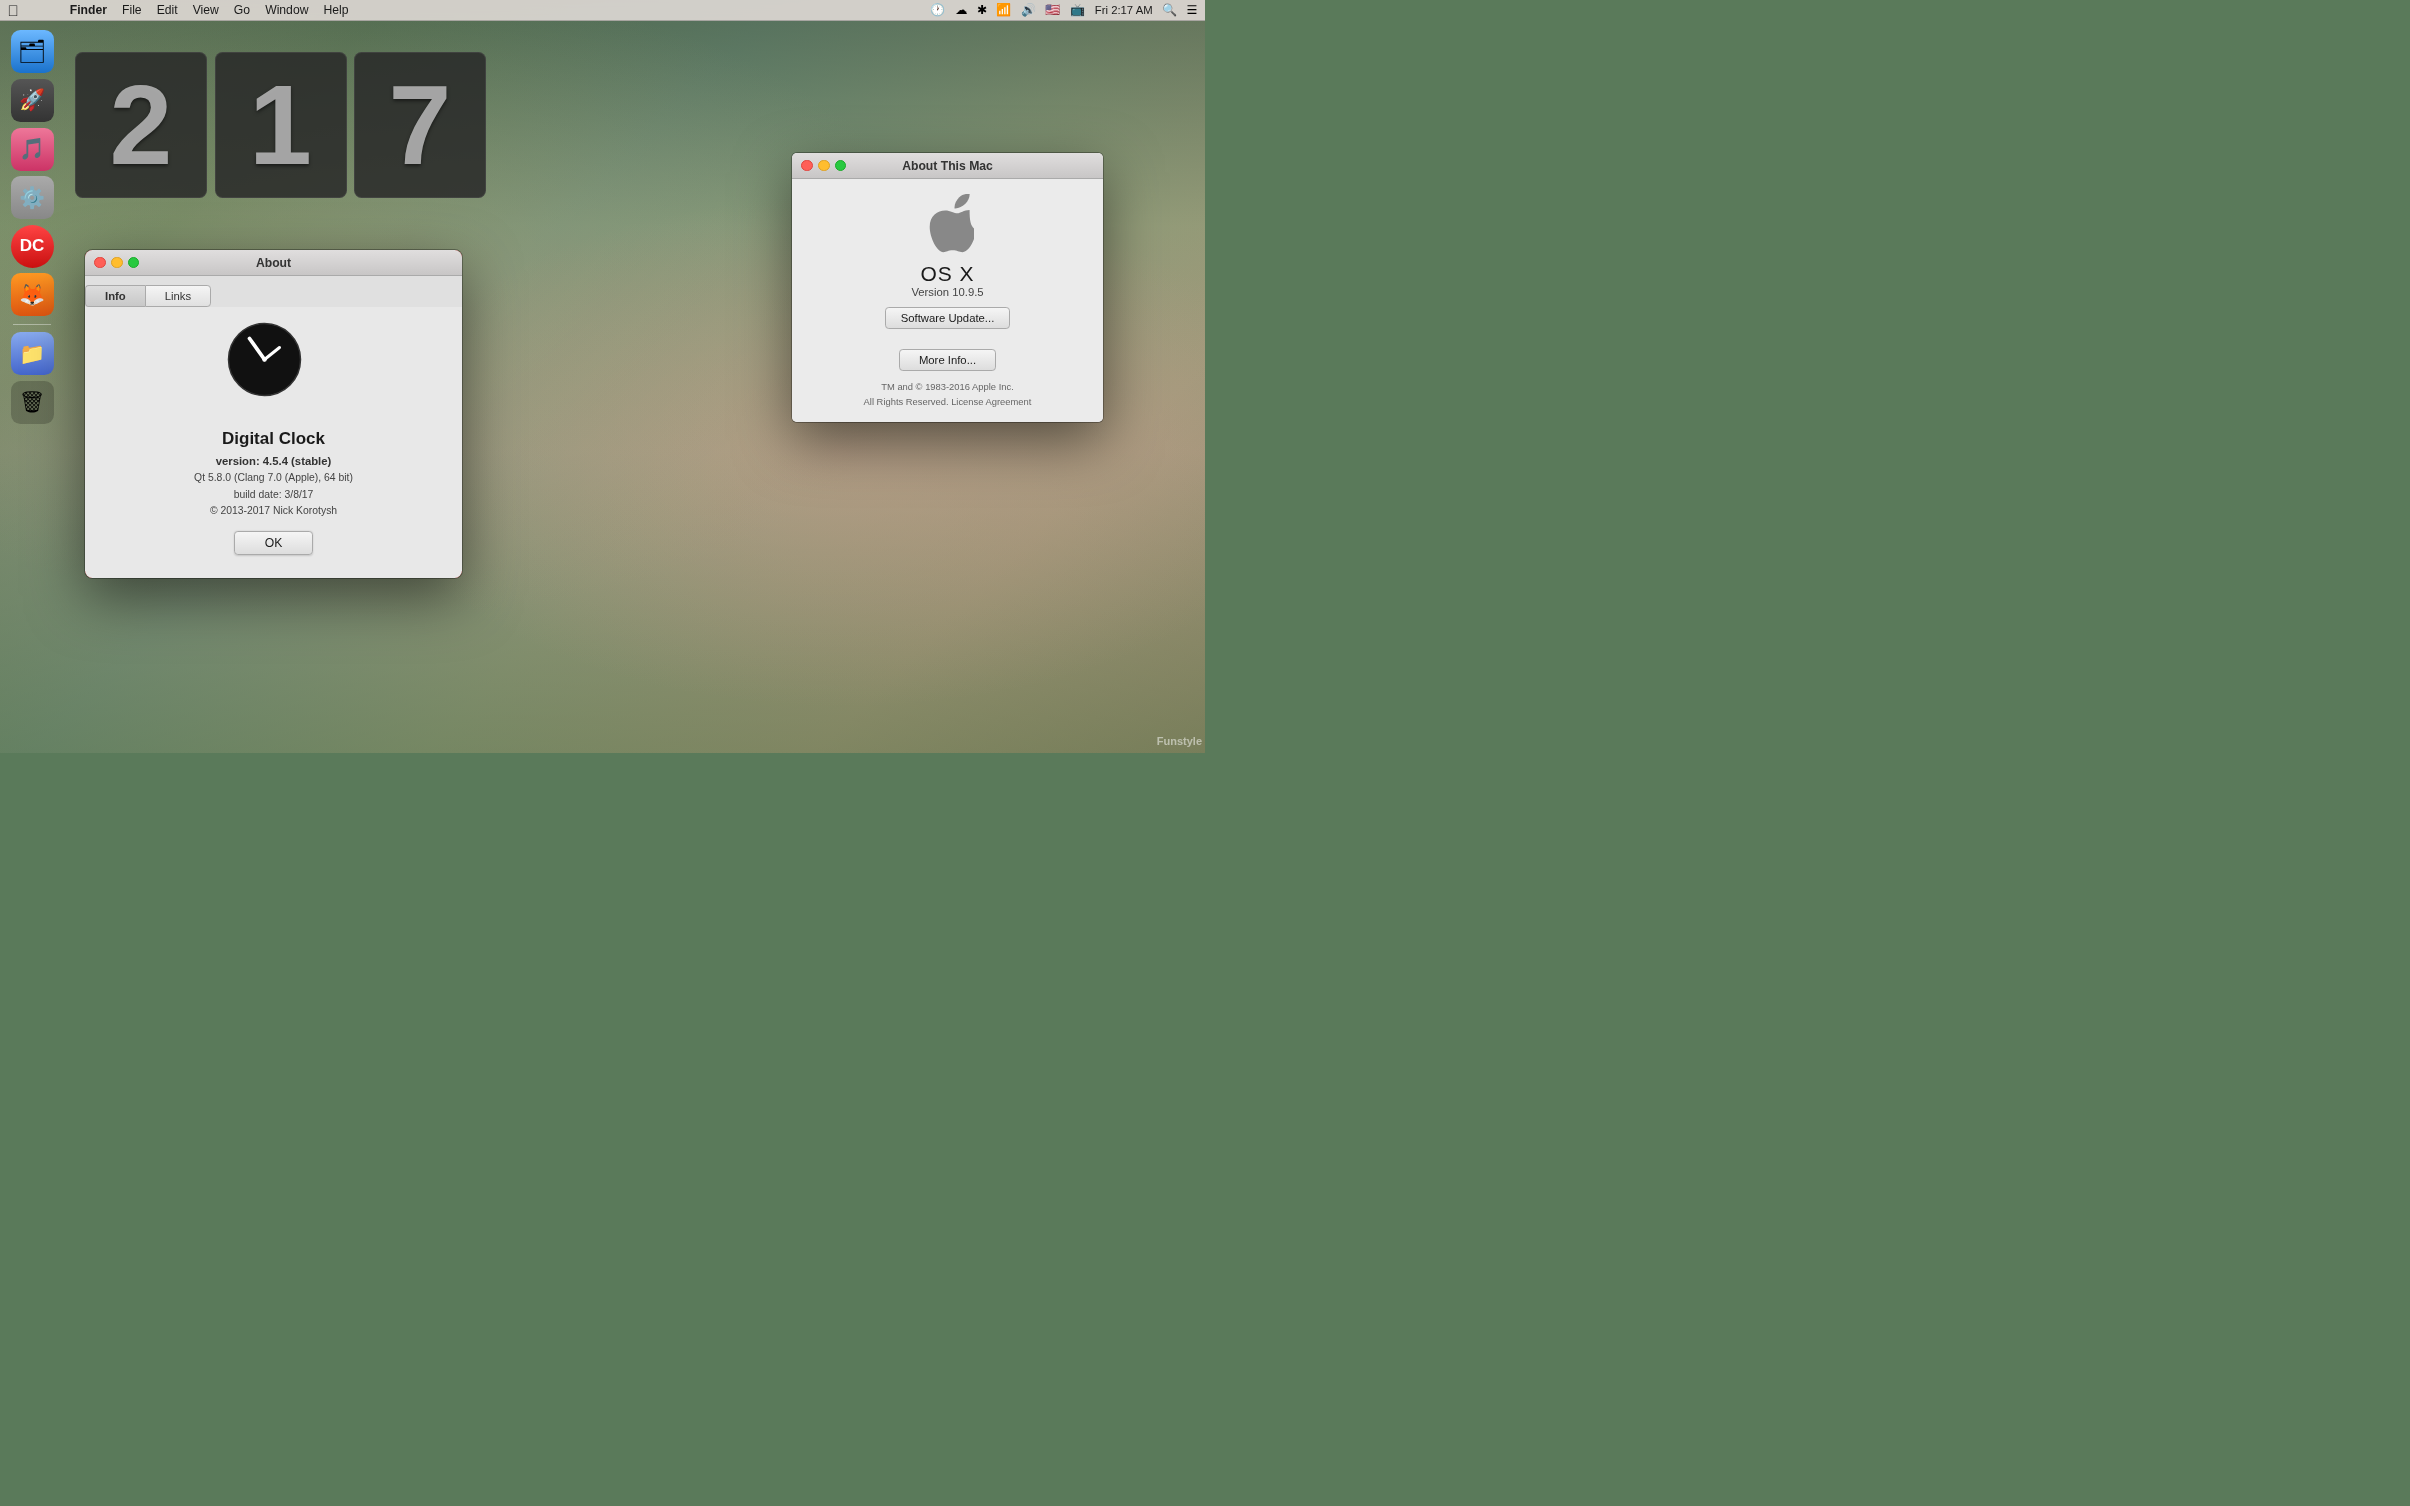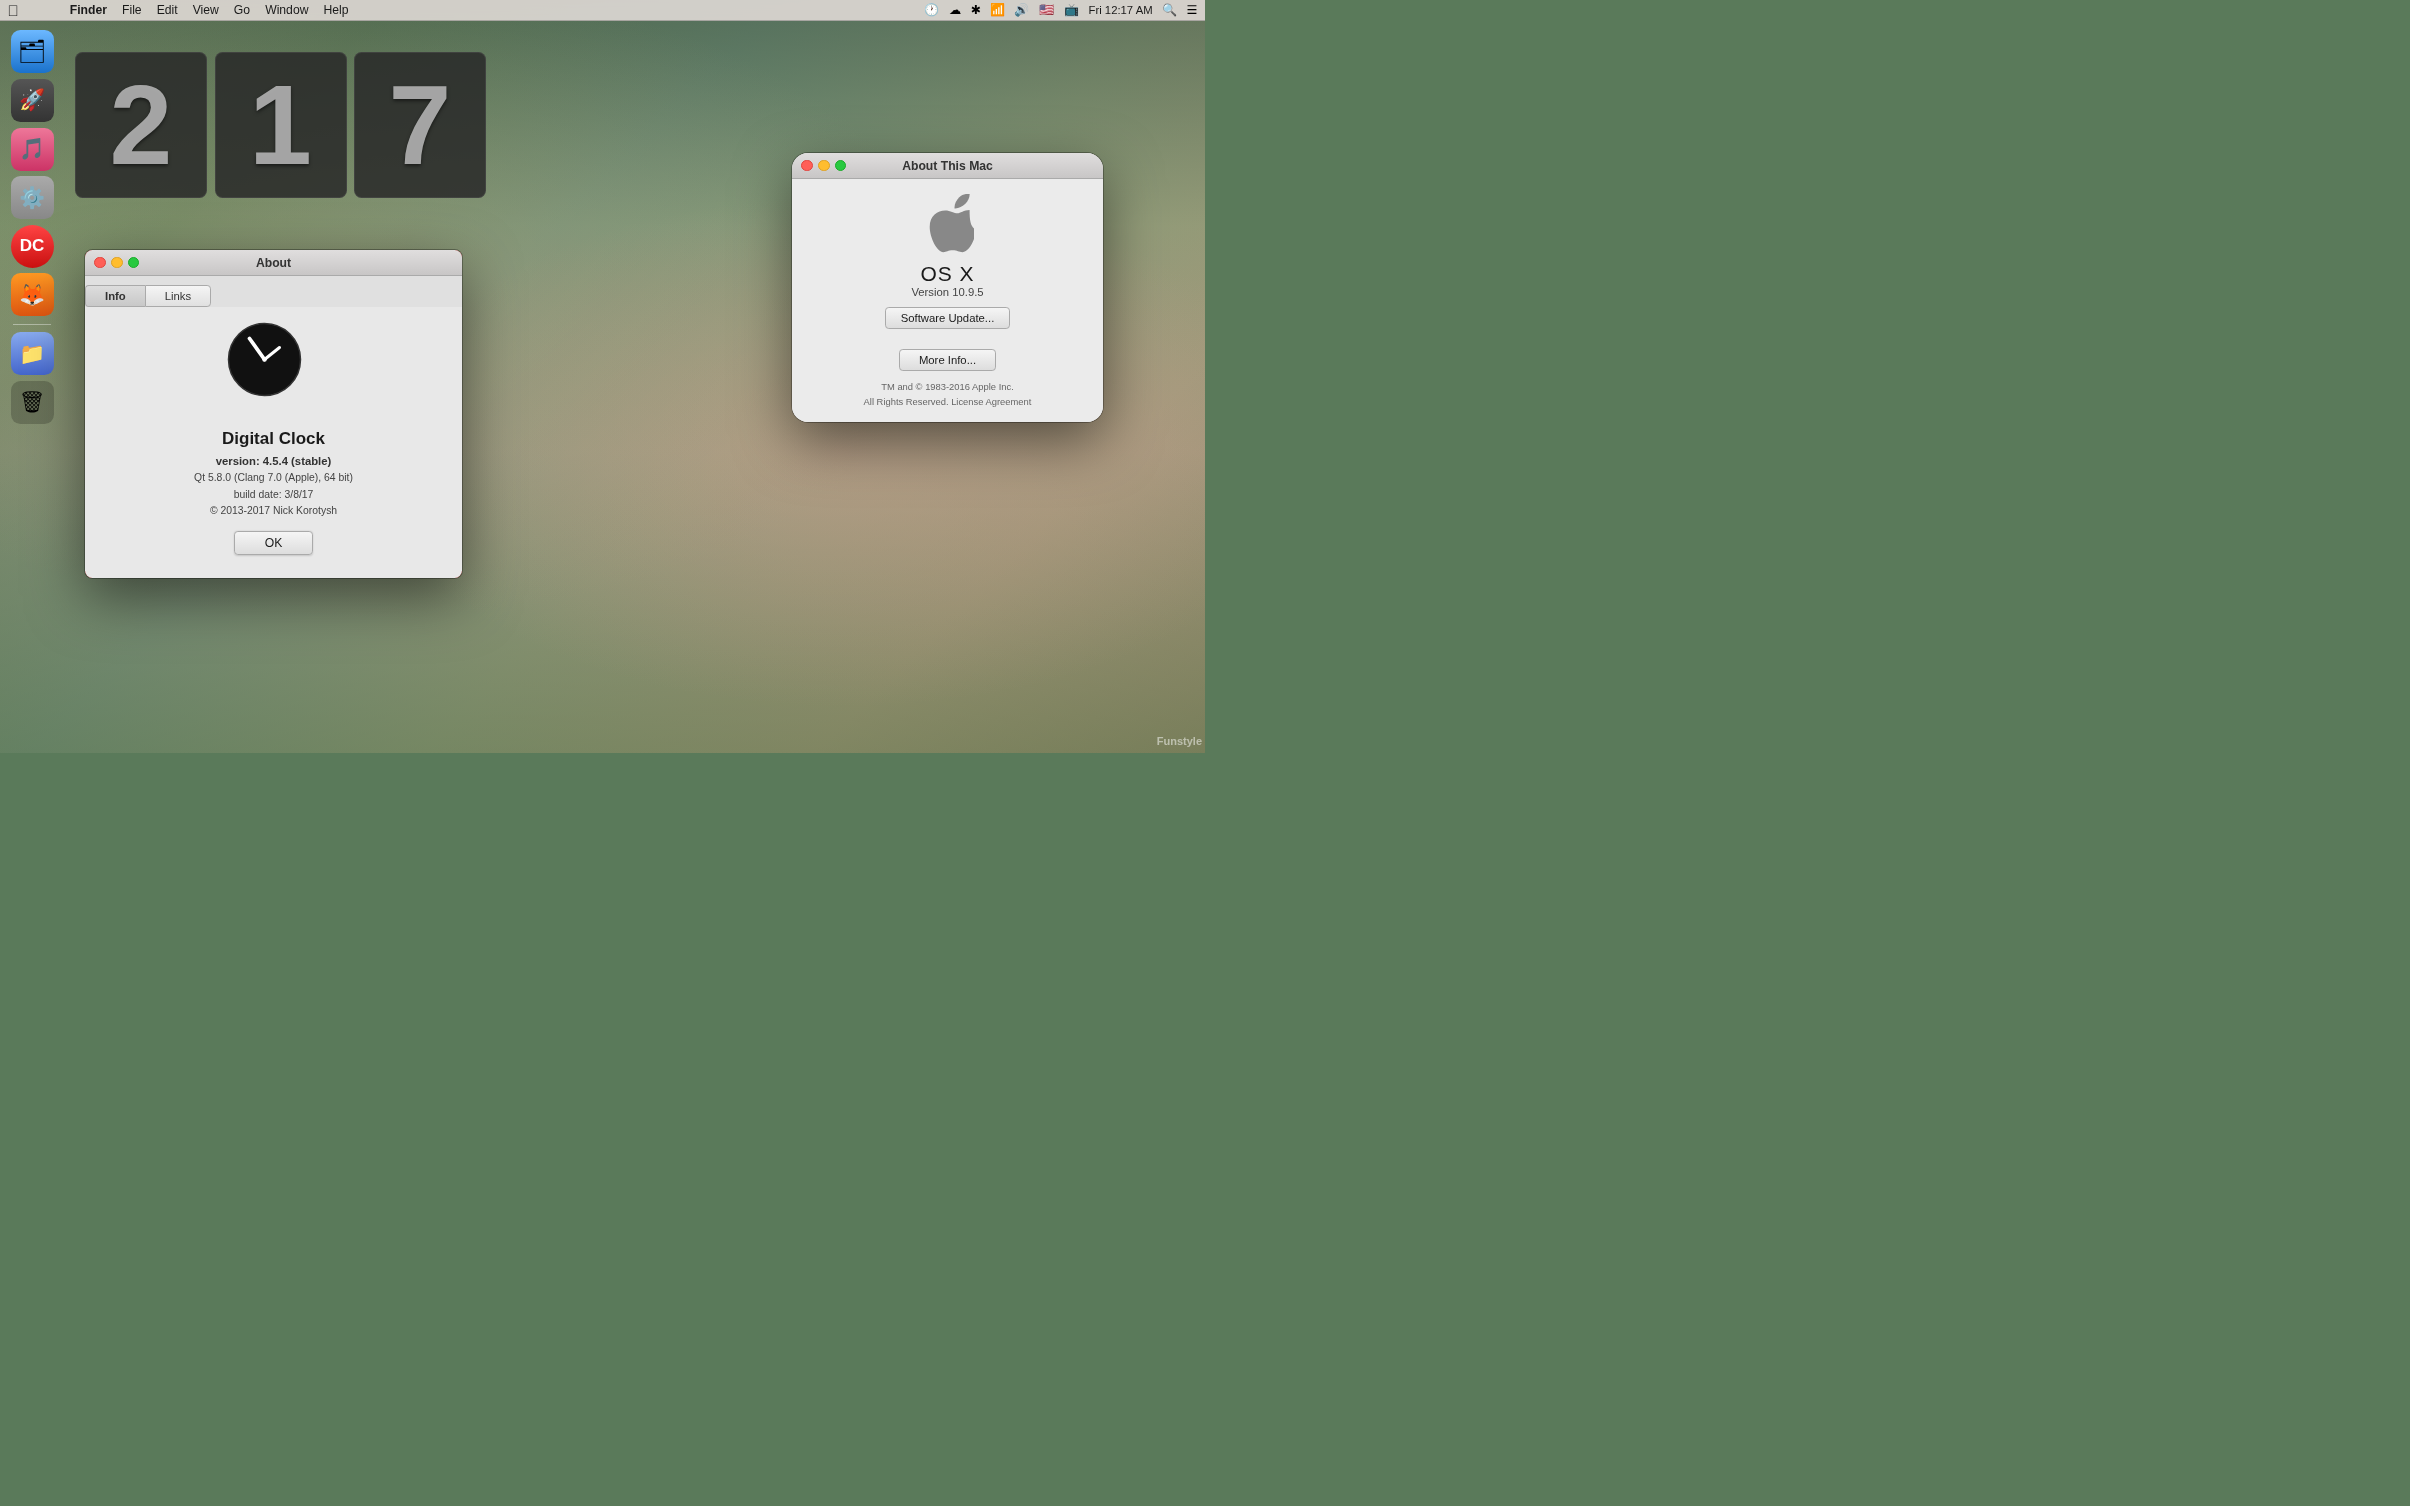--- a/index.html
+++ b/index.html
@@ -266,21 +266,21 @@
       box-shadow: 0 0.9px 1.9px rgba(0,0,0,0.15);
     }
 
     
     .about-mac-dialog {
       position: absolute;
       top: 153px;
       right: 102px;
       width: 311px;
       background: #e8e8e8;
-      border-radius: 16px;
+      border-radius: 5px;
       box-shadow: 0 19px 56px rgba(0,0,0,0.5), 0 0 0 0.9px rgba(0,0,0,0.3);
       z-index: 180;
       overflow: hidden;
     }
 
     .mac-dialog-titlebar {
       height: 26px;
       background: linear-gradient(180deg, #e0dede 0%, #c8c6c6 100%);
       border-bottom: 0.9px solid #aaa;
       display: flex;
@@ -409,21 +409,21 @@
     <span class="menubar-item">Help</span>
   </div>
   <div class="menubar-right">
     <span class="status-icon">🕐</span>
     <span class="status-icon">☁</span>
     <span class="status-icon">✱</span>
     <span class="status-icon">📶</span>
     <span class="status-icon">🔊</span>
     <span class="status-icon">🇺🇸</span>
     <span class="status-icon">📺</span>
-    <span class="menubar-item">Fri 12:17 AM</span>
+    <span class="menubar-item">Fri 2:17 AM</span>
     <span class="status-icon">🔍</span>
     <span class="status-icon">☰</span>
   </div>
 </div>
 
 <div class="clock-widget">
   <div class="clock-digit-block">
     <span>2</span>
   </div>
   <div class="clock-digit-block">

